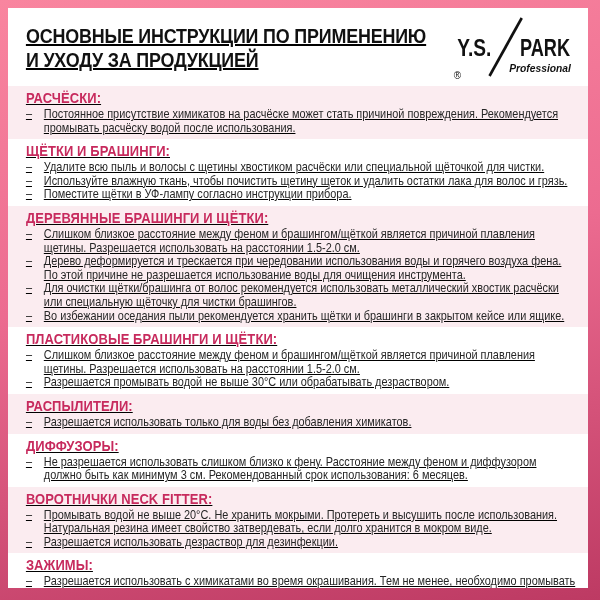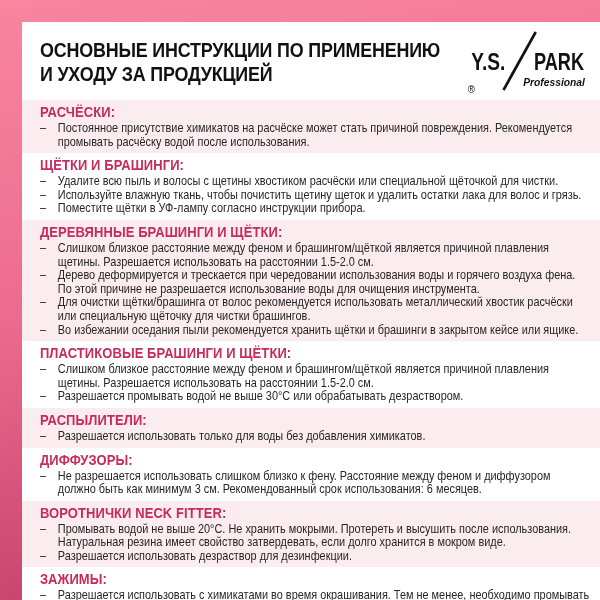--- a/index.html
+++ b/index.html
@@ -10,22 +10,23 @@
     --border-top:#f9859f;
     --border-mid:#ec6b90;
     --border-bottom:#bd3a63;
   }
   *{box-sizing:border-box;margin:0;padding:0;}
   html,body{width:600px;height:600px;}
   body{font-family:"Liberation Sans",sans-serif;}
 
   .frame{
     width:600px;height:600px;
-    padding:22px;
+    padding:8px;
     background:linear-gradient(170deg,var(--border-top) 0%,var(--border-mid) 45%,var(--border-bottom) 100%);
+    text-decoration:underline;
   }
   .inner{
     width:580px;height:580px;
     background:#ffffff;
     overflow:hidden;
   }
   .content{
     width:648px;
     transform:scaleX(0.895);
     transform-origin:top left;

